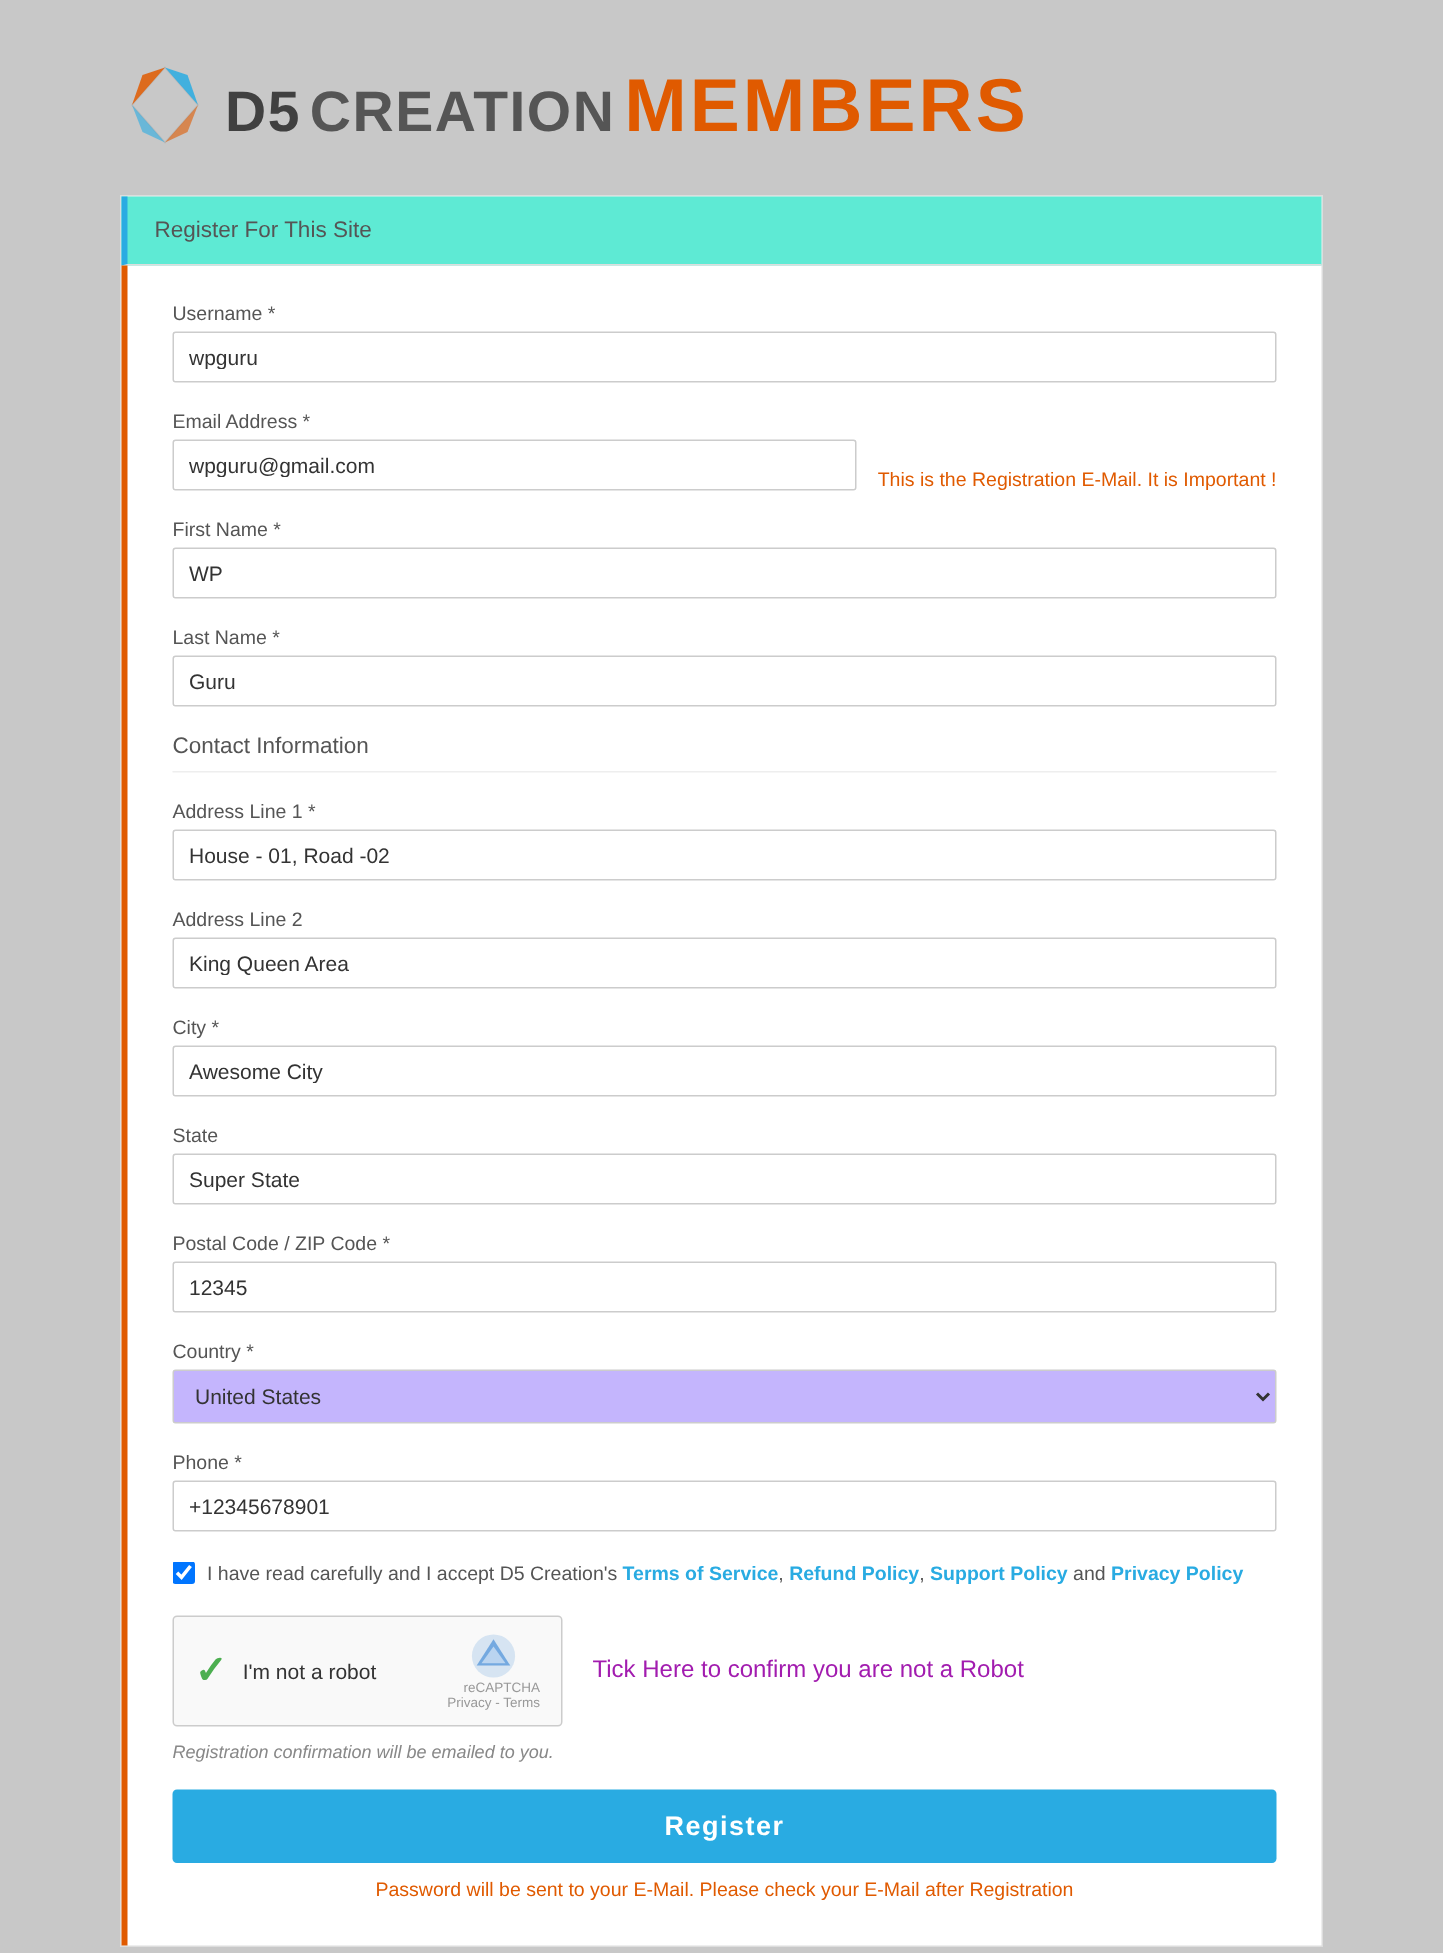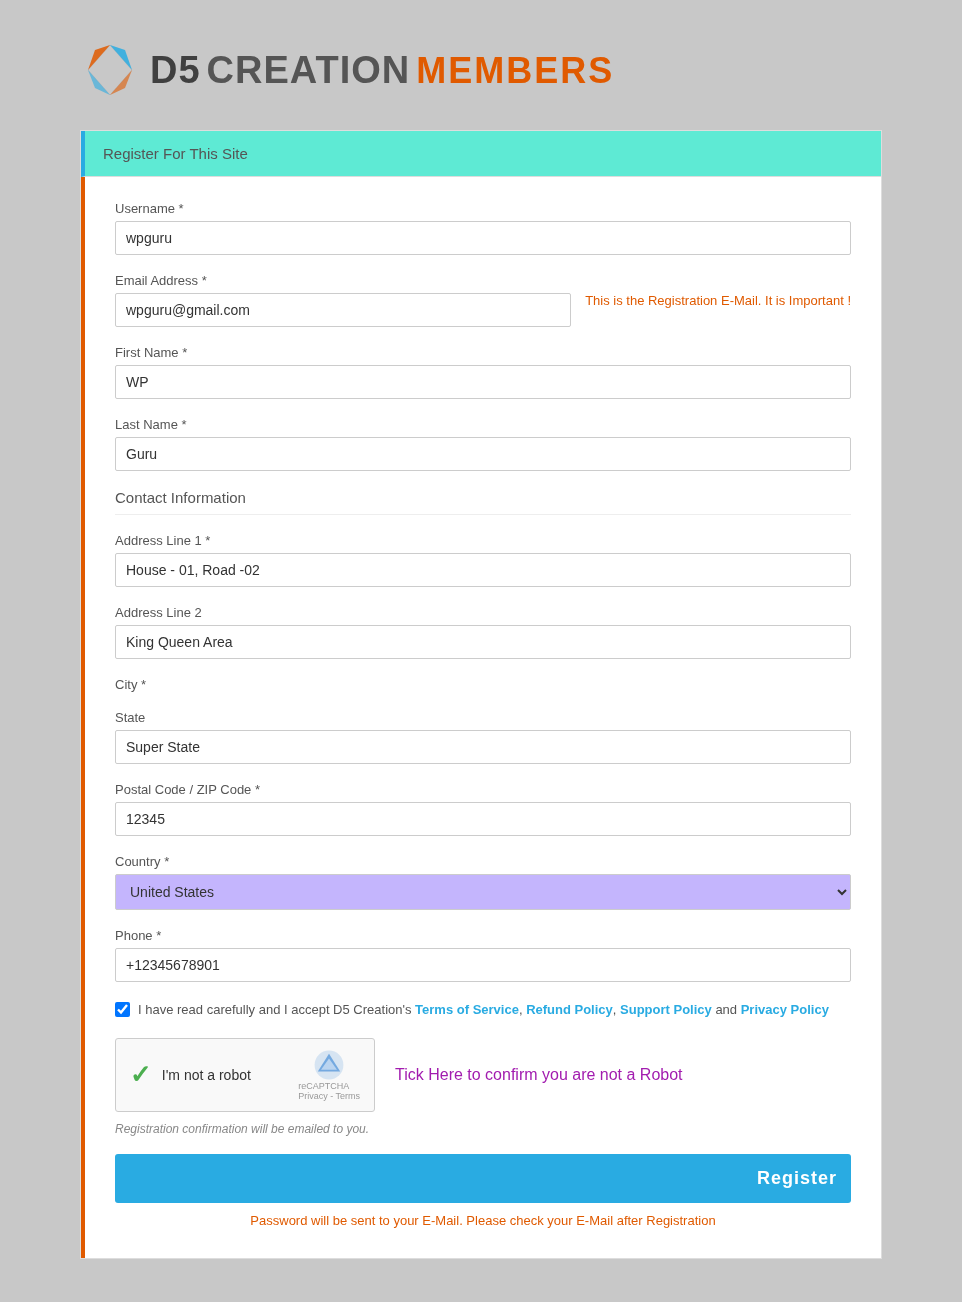--- a/index.html
+++ b/index.html
@@ -39,21 +39,21 @@
       color: #404040;
       letter-spacing: 1px;
     }
     .logo-creation {
       font-size: 38px;
       font-weight: bold;
       color: #555;
       letter-spacing: 1px;
     }
     .logo-members {
-      font-size: 36px;
+      font-size: 50px;
       font-weight: bold;
       color: #e05a00;
       letter-spacing: 2px;
     }
     
     .register-card {
       background: #fff;
       border: 1px solid #ddd;
     }
     .register-title-bar {
@@ -82,21 +82,21 @@
       width: 100%;
       border: 1px solid #ccc;
       border-radius: 2px;
       padding: 8px 10px;
       font-size: 14px;
       color: #333;
       outline: none;
     }
     .field-row {
       display: flex;
-      align-items: flex-start;
+      align-items: flex-end;
       position: relative;
     }
     .field-row .field-input {
       flex: 1;
     }
     .email-note {
       color: #e05a00;
       font-size: 13px;
       margin-left: 14px;
       white-space: nowrap;
@@ -169,21 +169,21 @@
       flex-direction: column;
       align-items: center;
     }
     .recaptcha-logo {
       width: 32px;
       height: 32px;
     }
     .recaptcha-footer {
       font-size: 9px;
       color: #999;
-      text-align: left;
+      text-align: right;
     }
     .recaptcha-note {
       color: #a21caf;
       font-size: 16px;
     }
     .confirmation-note {
       font-size: 12px;
       color: #888;
       font-style: italic;
       margin-bottom: 18px;
@@ -193,21 +193,20 @@
       width: 100%;
       background: #29abe2;
       color: #fff;
       border: none;
       border-radius: 3px;
       padding: 14px;
       font-size: 18px;
       font-weight: bold;
       cursor: pointer;
       letter-spacing: 1px;
-      text-align: right;
     }
     .password-note {
       text-align: center;
       color: #e05a00;
       font-size: 13px;
       margin-top: 10px;
     }
   </style>
 </head>
 <body>
@@ -278,20 +277,21 @@
 
       
       <div class="field-group">
         <label class="field-label">Address Line 2</label>
         <input class="field-input" type="text" value="King Queen Area" style="">
       </div>
 
       
       <div class="field-group">
         <label class="field-label">City *</label>
+        <input class="field-input" type="text" value="Awesome City" style="">
       </div>
 
       
       <div class="field-group">
         <label class="field-label">State</label>
         <input class="field-input" type="text" value="Super State" style="">
       </div>
 
       
       <div class="field-group">

